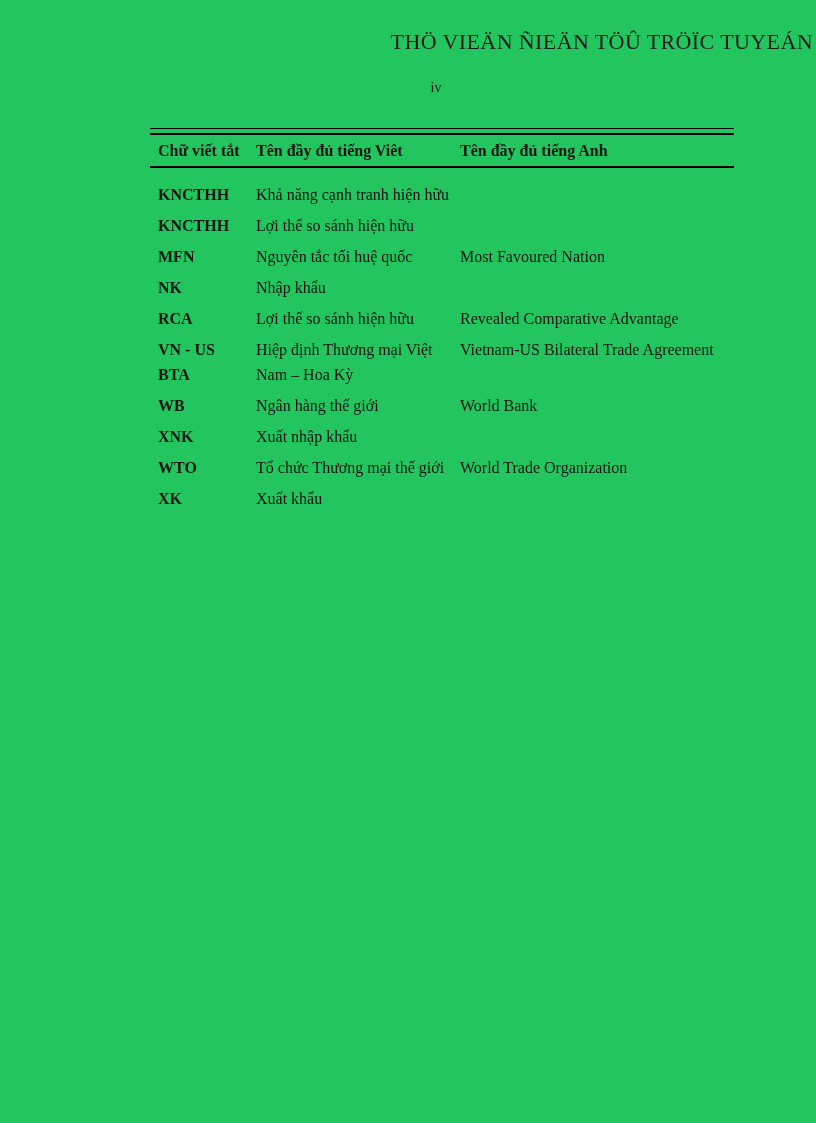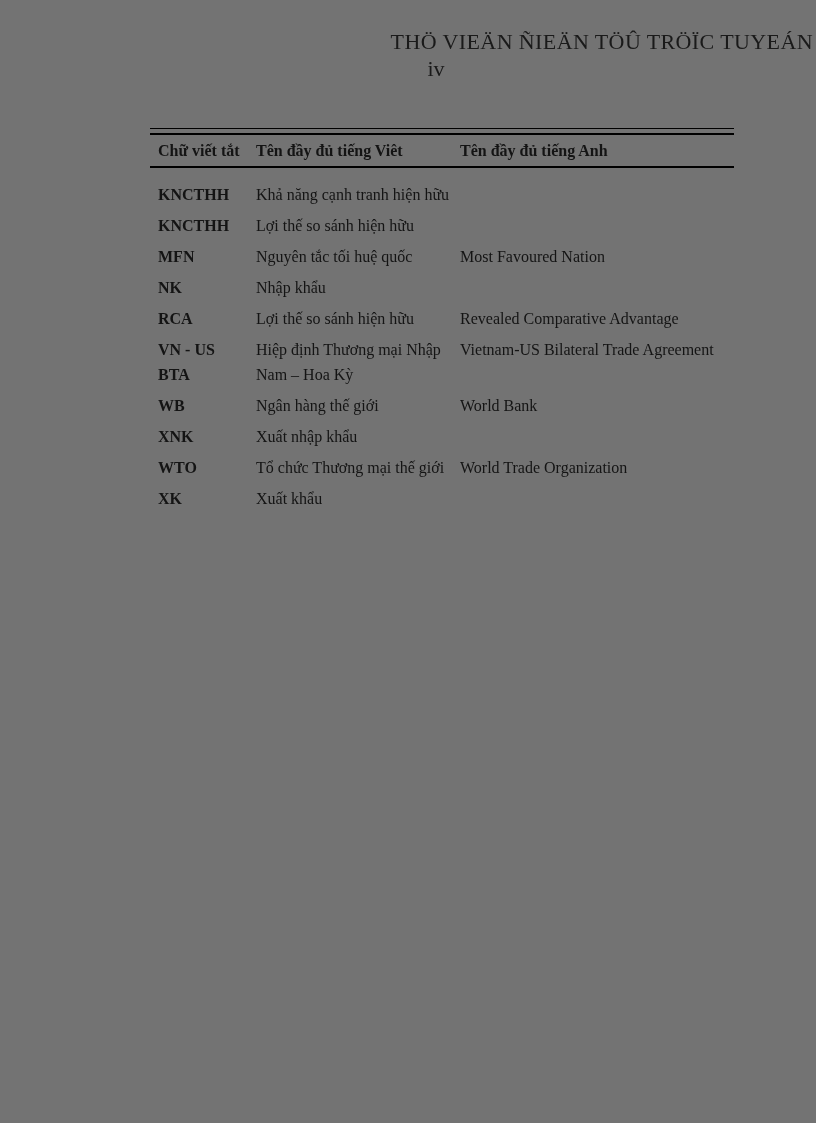--- a/index.html
+++ b/index.html
@@ -4,41 +4,41 @@
 <style>
   html, body {
     margin: 0;
     padding: 0;
     background: #ffffff;
   }
   .page {
     position: relative;
     width: 816px;
     height: 1123px;
-    background: #737373;
+    background: #22c55e;
     overflow: hidden;
     font-family: "Liberation Serif", "DejaVu Serif", serif;
     color: #141414;
   }
   .watermark {
     position: absolute;
     top: 29px;
     right: 3px;
     font-size: 22px;
     letter-spacing: 0.4px;
     white-space: nowrap;
     color: #1a1a1a;
   }
   .page-number {
     position: absolute;
-    top: 56px;
+    top: 80px;
     left: 386px;
     width: 100px;
     text-align: center;
-    font-size: 22px;
+    font-size: 14px;
     color: #1a1a1a;
   }
   .abbr-table {
     position: absolute;
     left: 150px;
     top: 128px;
     width: 584px;
   }
   .rule-thin {
     height: 1px;
@@ -114,21 +114,21 @@
           <div class="c3"></div>
         </div>
         <div class="t-row">
           <div class="c1">RCA</div>
           <div class="c2">Lợi thế so sánh hiện hữu</div>
           <div class="c3">Revealed Comparative Advantage</div>
         </div>
         <div class="t-row">
           <div class="c1">VN - US
 BTA</div>
-          <div class="c2">Hiệp định Thương mại Nhập
+          <div class="c2">Hiệp định Thương mại Việt
 Nam – Hoa Kỳ</div>
           <div class="c3">Vietnam-US Bilateral Trade Agreement</div>
         </div>
         <div class="t-row">
           <div class="c1">WB</div>
           <div class="c2">Ngân hàng thế giới</div>
           <div class="c3">World Bank</div>
         </div>
         <div class="t-row">
           <div class="c1">XNK</div>

